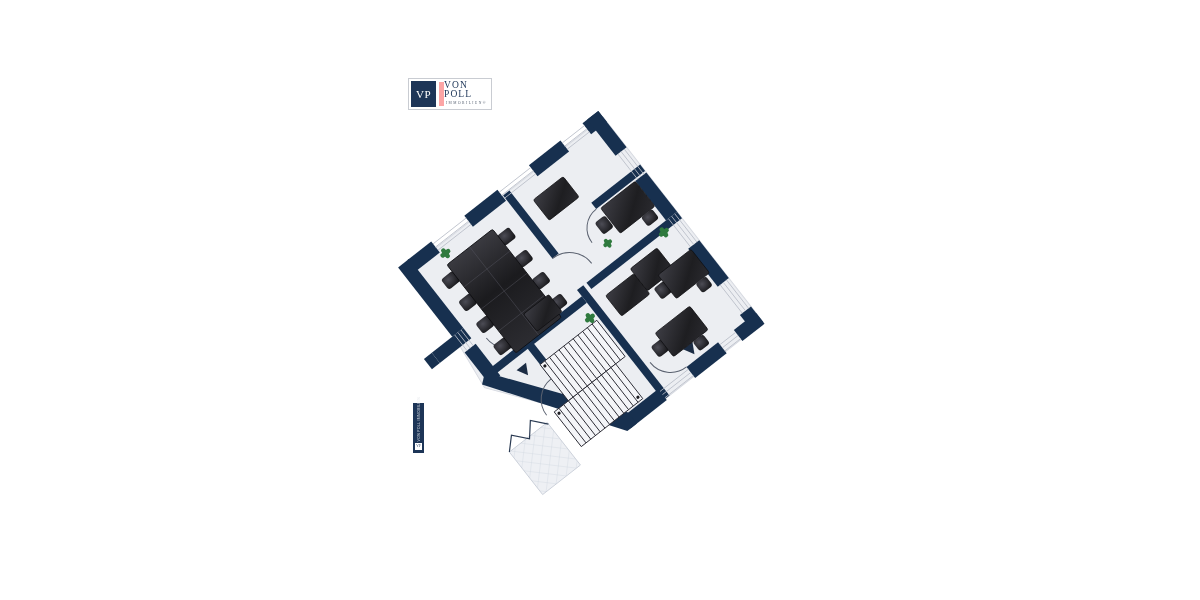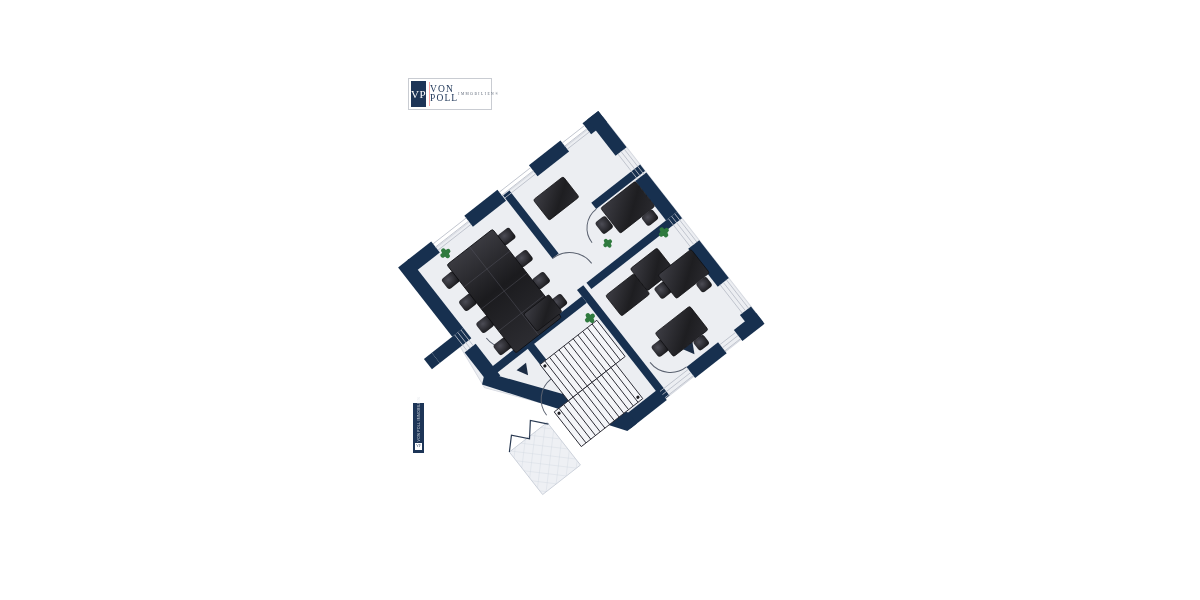--- a/index.html
+++ b/index.html
@@ -16,23 +16,23 @@
     border:1px solid #c9ccd2;background:#ffffff;
     display:flex;align-items:stretch;box-sizing:border-box;
   }
   .logo-mark{
     width:25px;margin:2px;background:#1d3557;
     display:flex;align-items:center;justify-content:center;
     color:#ffffff;font-size:11px;letter-spacing:.5px;
     font-family:"Liberation Serif", serif;
   }
   .logo-text{
-    flex:1;display:flex;flex-direction:row;
+    flex:1;display:flex;flex-direction:column;
     align-items:center;justify-content:flex-end;
-    border-left:1px solid #fca5a5;margin:3px 2px 3px 1px;
+    border-left:5px solid #fca5a5;margin:3px 2px 3px 1px;
   }
   .logo-name{font-size:9.5px;letter-spacing:1.1px;color:#1d3557;line-height:1;}
   .logo-sub{font-size:3.6px;letter-spacing:1.5px;color:#5a6474;line-height:1;margin-top:2.5px;}
 
   
   #plan-wrap{position:absolute;left:395px;top:118px;width:410px;height:365px;}
   svg{display:block;overflow:visible;}
 
   
   .wm{

